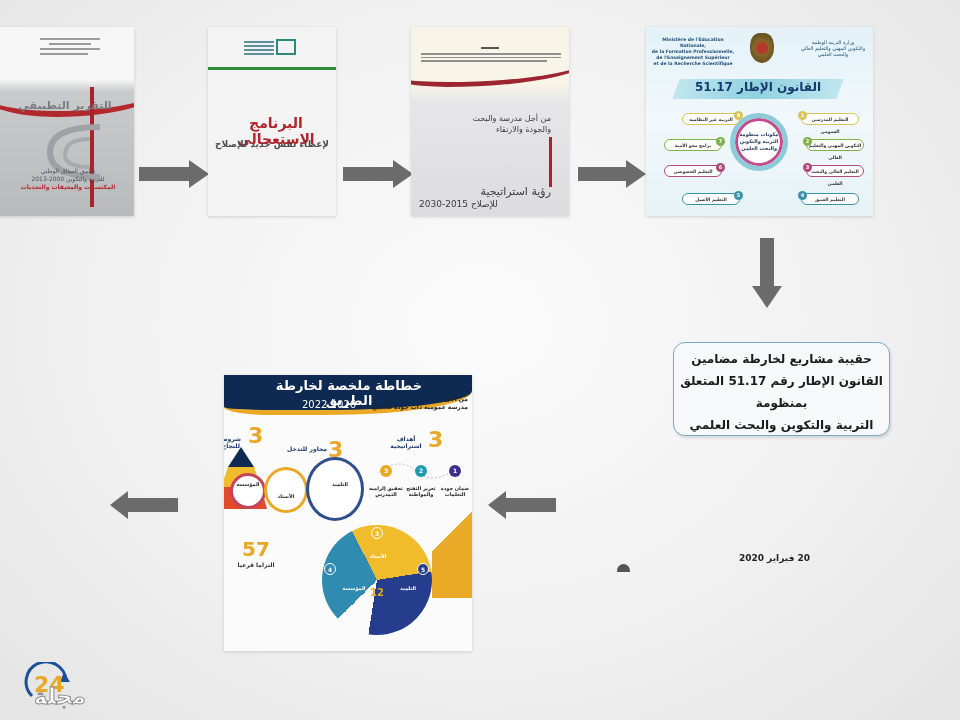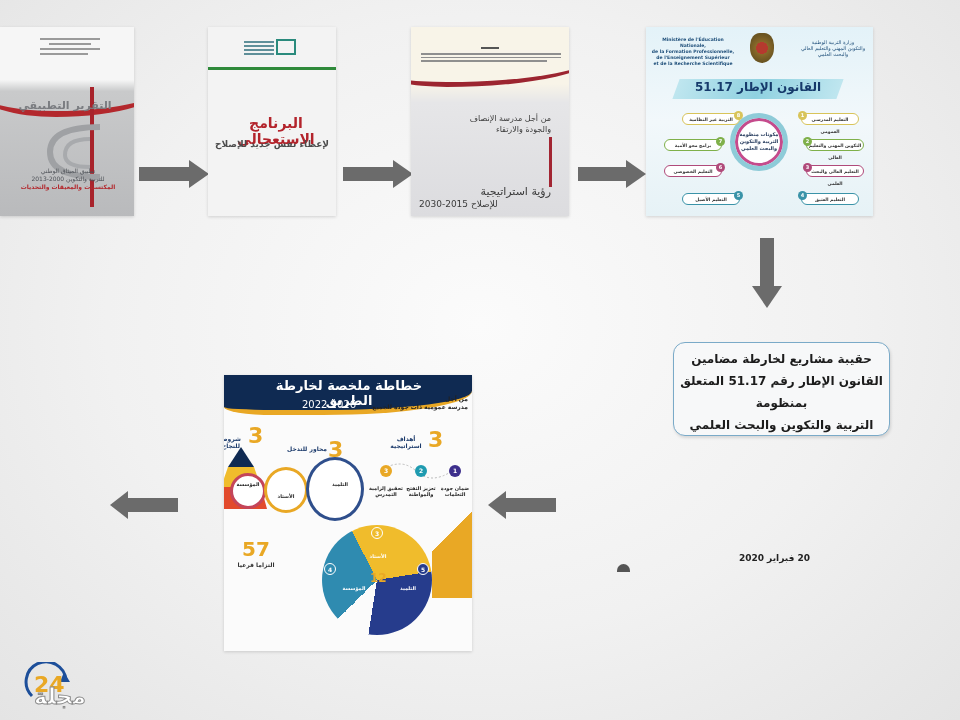--- a/index.html
+++ b/index.html
@@ -139,21 +139,21 @@
 
 <div id="c3" class="cover">
   <div class="crest"></div>
   <div class="hdr">
       <i></i>
       <i></i>
       <i style="width:90%"></i>
     </div>
   <div class="swoosh"></div>
   <div class="t1 rtl" style="text-align:right">
-    <div>من أجل مدرسة الإنصاف</div>
+    <div>من أجل مدرسة والبحث</div>
     <div>والجودة والارتقاء</div>
   </div>
   <div class="bar"></div>
   <div class="t2 rtl" style="text-align:right">رؤية استراتيجية</div>
   <div class="t3 rtl" style="text-align:left">للإصلاح 2015-2030</div>
 </div>
 
 <div class="arrow" style="left:578px;top:160px">
   <svg width="68" height="28" viewBox="0 0 68 28">
       <rect x="0" y="7" width="50" height="14" fill="#6b6b6b"></rect>
@@ -260,21 +260,21 @@
   <div class="big3" style="left:18px;top:162px;font-size:20px">57</div>
   <div class="lbl rtl" style="left:8px;top:186px;width:48px;color:#333">التزاما فرعيا</div>
 
   <div class="wheel"></div>
   <div class="dot" style="left:100px;top:188px;background:#2f8bb0;border:1px solid #fff">4</div>
   <div class="dot" style="left:147px;top:152px;background:#f0bc2c;border:1px solid #fff">3</div>
   <div class="dot" style="left:193px;top:188px;background:#263c8c;border:1px solid #fff">5</div>
   <div class="sm rtl" style="left:112px;top:210px;color:#fff">المؤسسة</div>
   <div class="sm rtl" style="left:136px;top:178px;color:#fff">الأستاذ</div>
   <div class="sm rtl" style="left:166px;top:210px;color:#fff">التلميذ</div>
-  <div class="lbl" style="left:146px;top:196px;font-size:12px;color:#e9a825">12</div>
+  <div class="lbl" style="left:146px;top:212px;font-size:10px;color:#e9a825">12</div>
 
   <div class="corner"></div>
 </div>
 
 <div class="arrow" style="left:110px;top:491px">
   <svg width="68" height="28" viewBox="0 0 68 28">
       <polygon points="0,14 18,0 18,28" fill="#6b6b6b"></polygon>
       <rect x="16" y="7" width="52" height="14" fill="#6b6b6b"></rect>
     </svg>
 </div>

